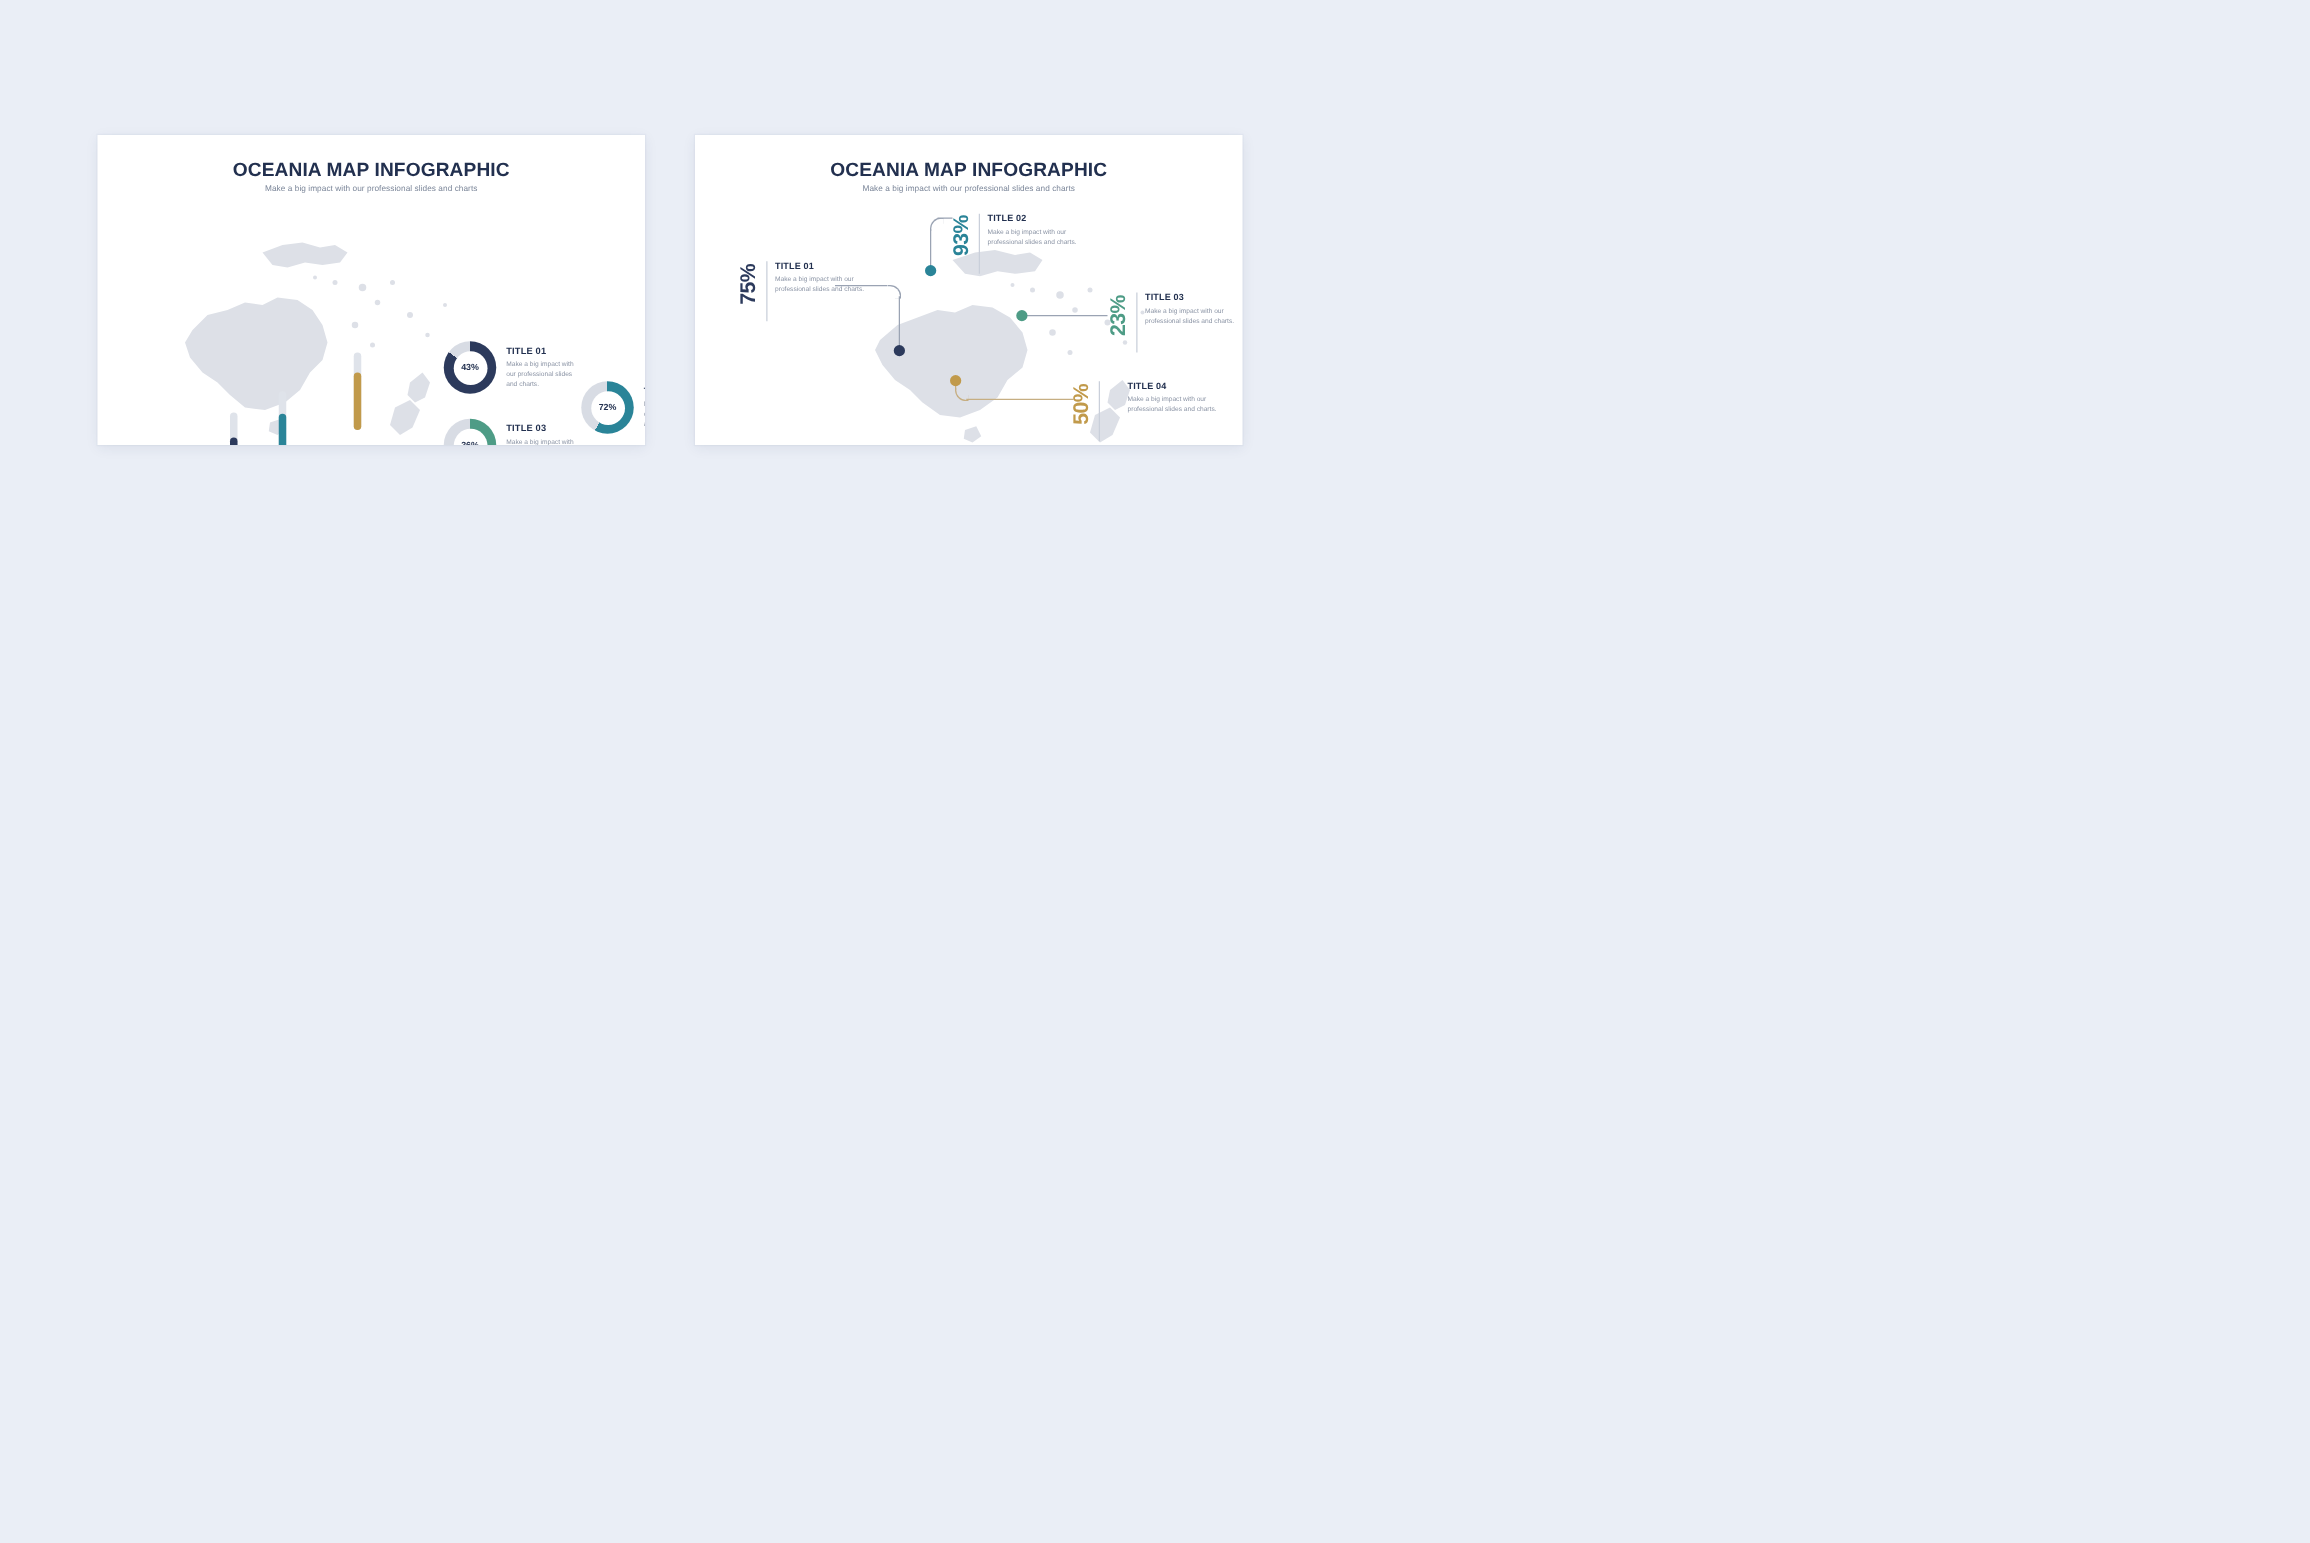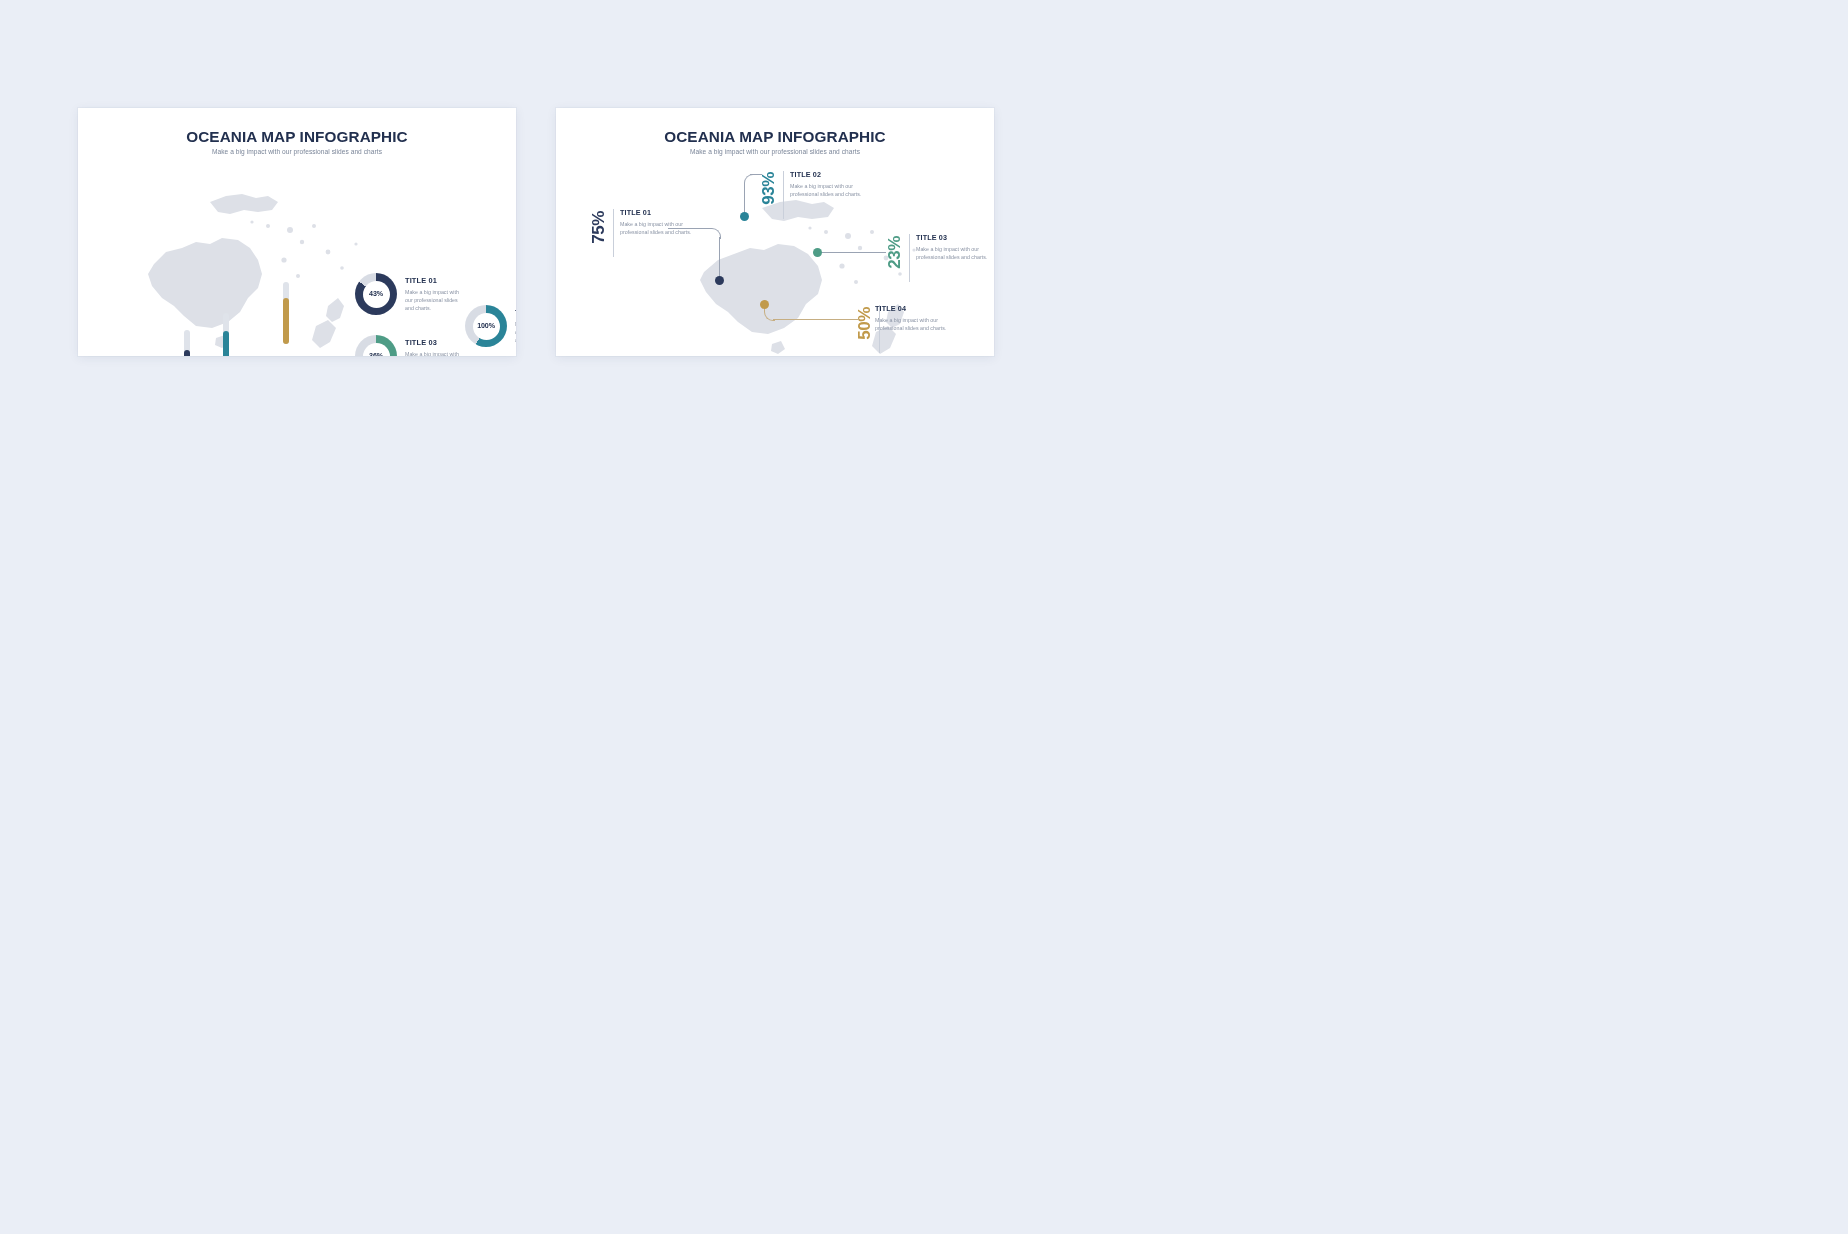--- a/index.html
+++ b/index.html
@@ -196,21 +196,21 @@
       </div>
       <div class="dtext">
         <div class="t">TITLE 03</div>
         <div class="p">Make a big impact with our professional slides and charts.</div>
       </div>
     </div>
 
     <div class="donut-item" style="left:387px;top:197px;">
       <div class="donut" id="d1-1" style="background: conic-gradient(rgb(42, 132, 152) 0deg, rgb(42, 132, 152) 208.8deg, rgb(216, 220, 228) 208.8deg, rgb(216, 220, 228) 360deg);">
         <div class="hole">
-            <span class="pct">100%</span>
+            <span class="pct">72%</span>
           </div>
       </div>
       <div class="dtext">
         <div class="t">TITLE 02</div>
         <div class="p">Make a big impact with our professional slides and charts.</div>
       </div>
     </div>
 
   </div>
 
@@ -283,21 +283,21 @@
       </div>
     </div>
     <div class="leader" style="left:264px;top:144px;width:70px;height:4px;">
       <div class="h" style="left:0;top:0;width:66px;"></div>
     </div>
     <div class="pin" style="left:257px;top:140px;background:#4e9c86;"></div>
 
     <div class="callout" style="left:300px;top:196px;width:130px;height:60px;">
       <div class="co-pct" style="left:0;top:3px;color:#c19a4b;">50%</div>
       <div class="co-rule" style="left:23px;top:1px;height:48px;"></div>
-      <div class="co-body" style="left:14px;top:0;">
+      <div class="co-body" style="left:41px;top:0;">
         <div class="t">TITLE 04</div>
         <div class="p">Make a big impact with our professional slides and charts.</div>
       </div>
     </div>
     <div class="leader" style="left:208px;top:198px;width:100px;height:14px;">
       <div class="v" style="left:0;top:0;height:6px;background:#c6ae82;"></div>
       <div class="corner-bl" style="left:0;top:4px;border-color:#c6ae82;"></div>
       <div class="h" style="left:9px;top:13px;width:86px;background:#c6ae82;"></div>
     </div>
     <div class="pin" style="left:204px;top:192px;background:#c19a4b;"></div>

